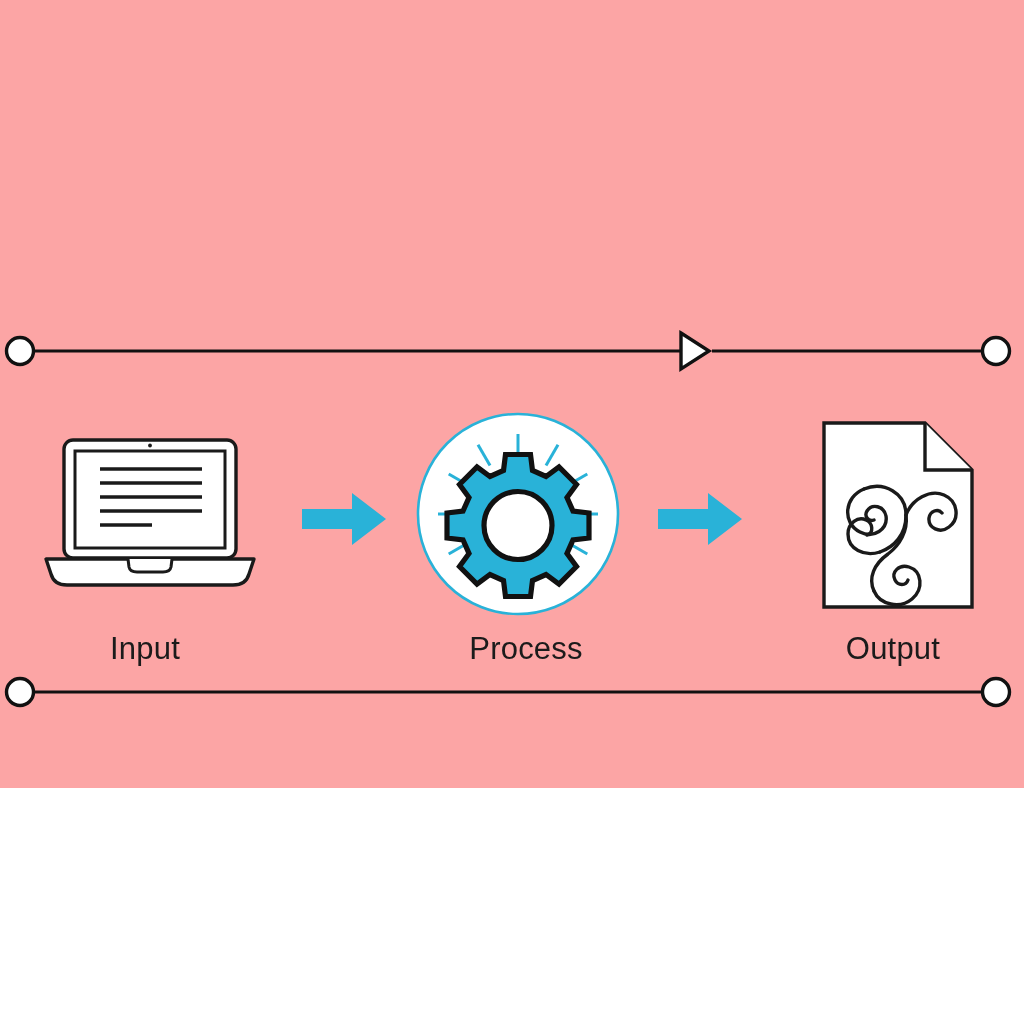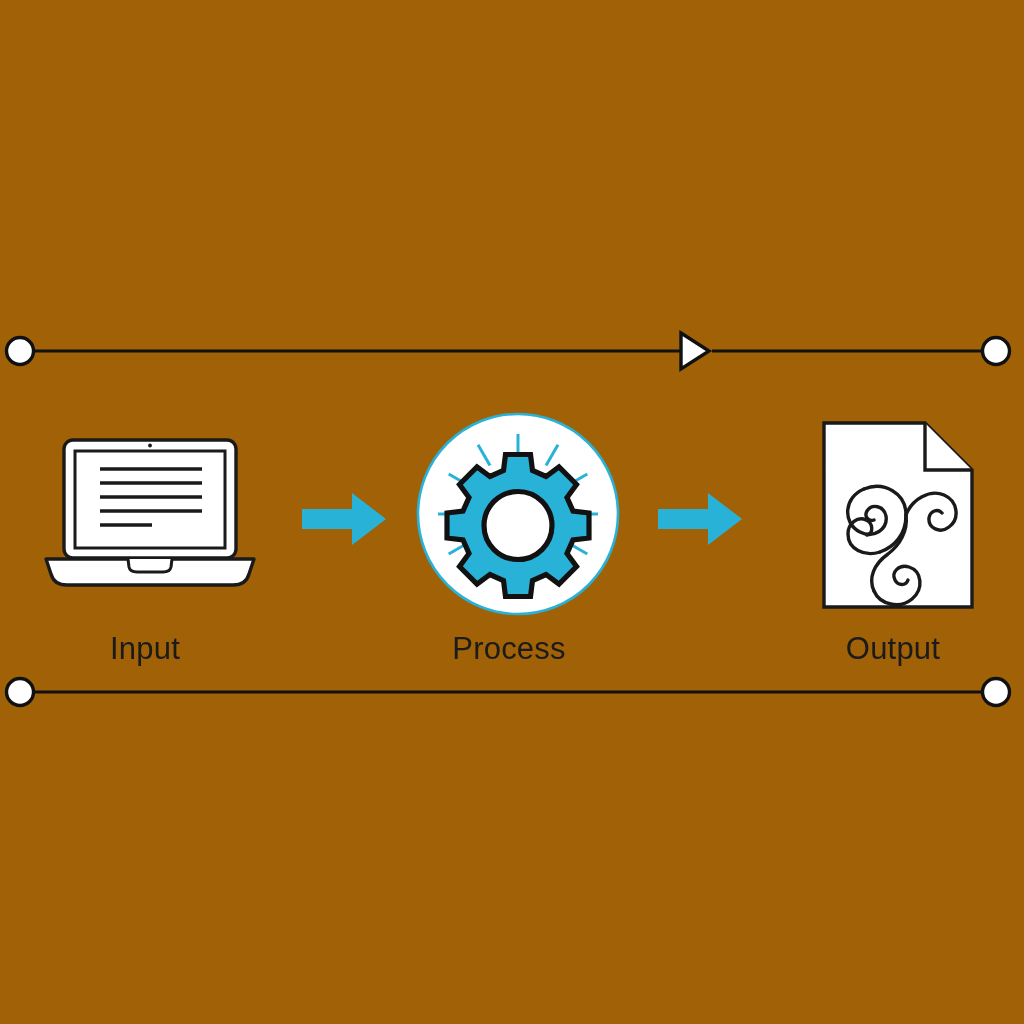--- a/index.html
+++ b/index.html
@@ -6,39 +6,39 @@
     margin: 0;
     padding: 0;
     background: #ffffff;
   }
   body {
     font-family: "Liberation Sans", sans-serif;
   }
   #canvas {
     position: relative;
     width: 1024px;
-    height: 1024px;
-    background: #a16207;
+    height: 788px;
+    background: #fca5a5;
     overflow: hidden;
   }
   .stage-label {
     position: absolute;
     top: 628px;
     width: 300px;
     text-align: center;
     font-family: "Liberation Sans", sans-serif;
     font-size: 31px;
     font-weight: 400;
     color: #1b1b1b;
     letter-spacing: 0.2px;
     line-height: 42px;
     white-space: nowrap;
   }
   #label-input   { left: -5px; }
-  #label-process { left: 359px; }
+  #label-process { left: 376px; }
   #label-output  { left: 743px; }
   .icon-box {
     position: absolute;
   }
   #icon-input   { left: 40px;  top: 428px; width: 220px; height: 165px; }
   #icon-process { left: 412px; top: 408px; width: 212px; height: 212px; }
   #icon-output  { left: 808px; top: 415px; width: 180px; height: 200px; }
   #arrow-1 { position: absolute; left: 294px; top: 484px; width: 100px; height: 70px; }
   #arrow-2 { position: absolute; left: 650px; top: 484px; width: 100px; height: 70px; }
   #rail-top    { position: absolute; left: 0;  top: 320px; width: 1024px; height: 62px; }

